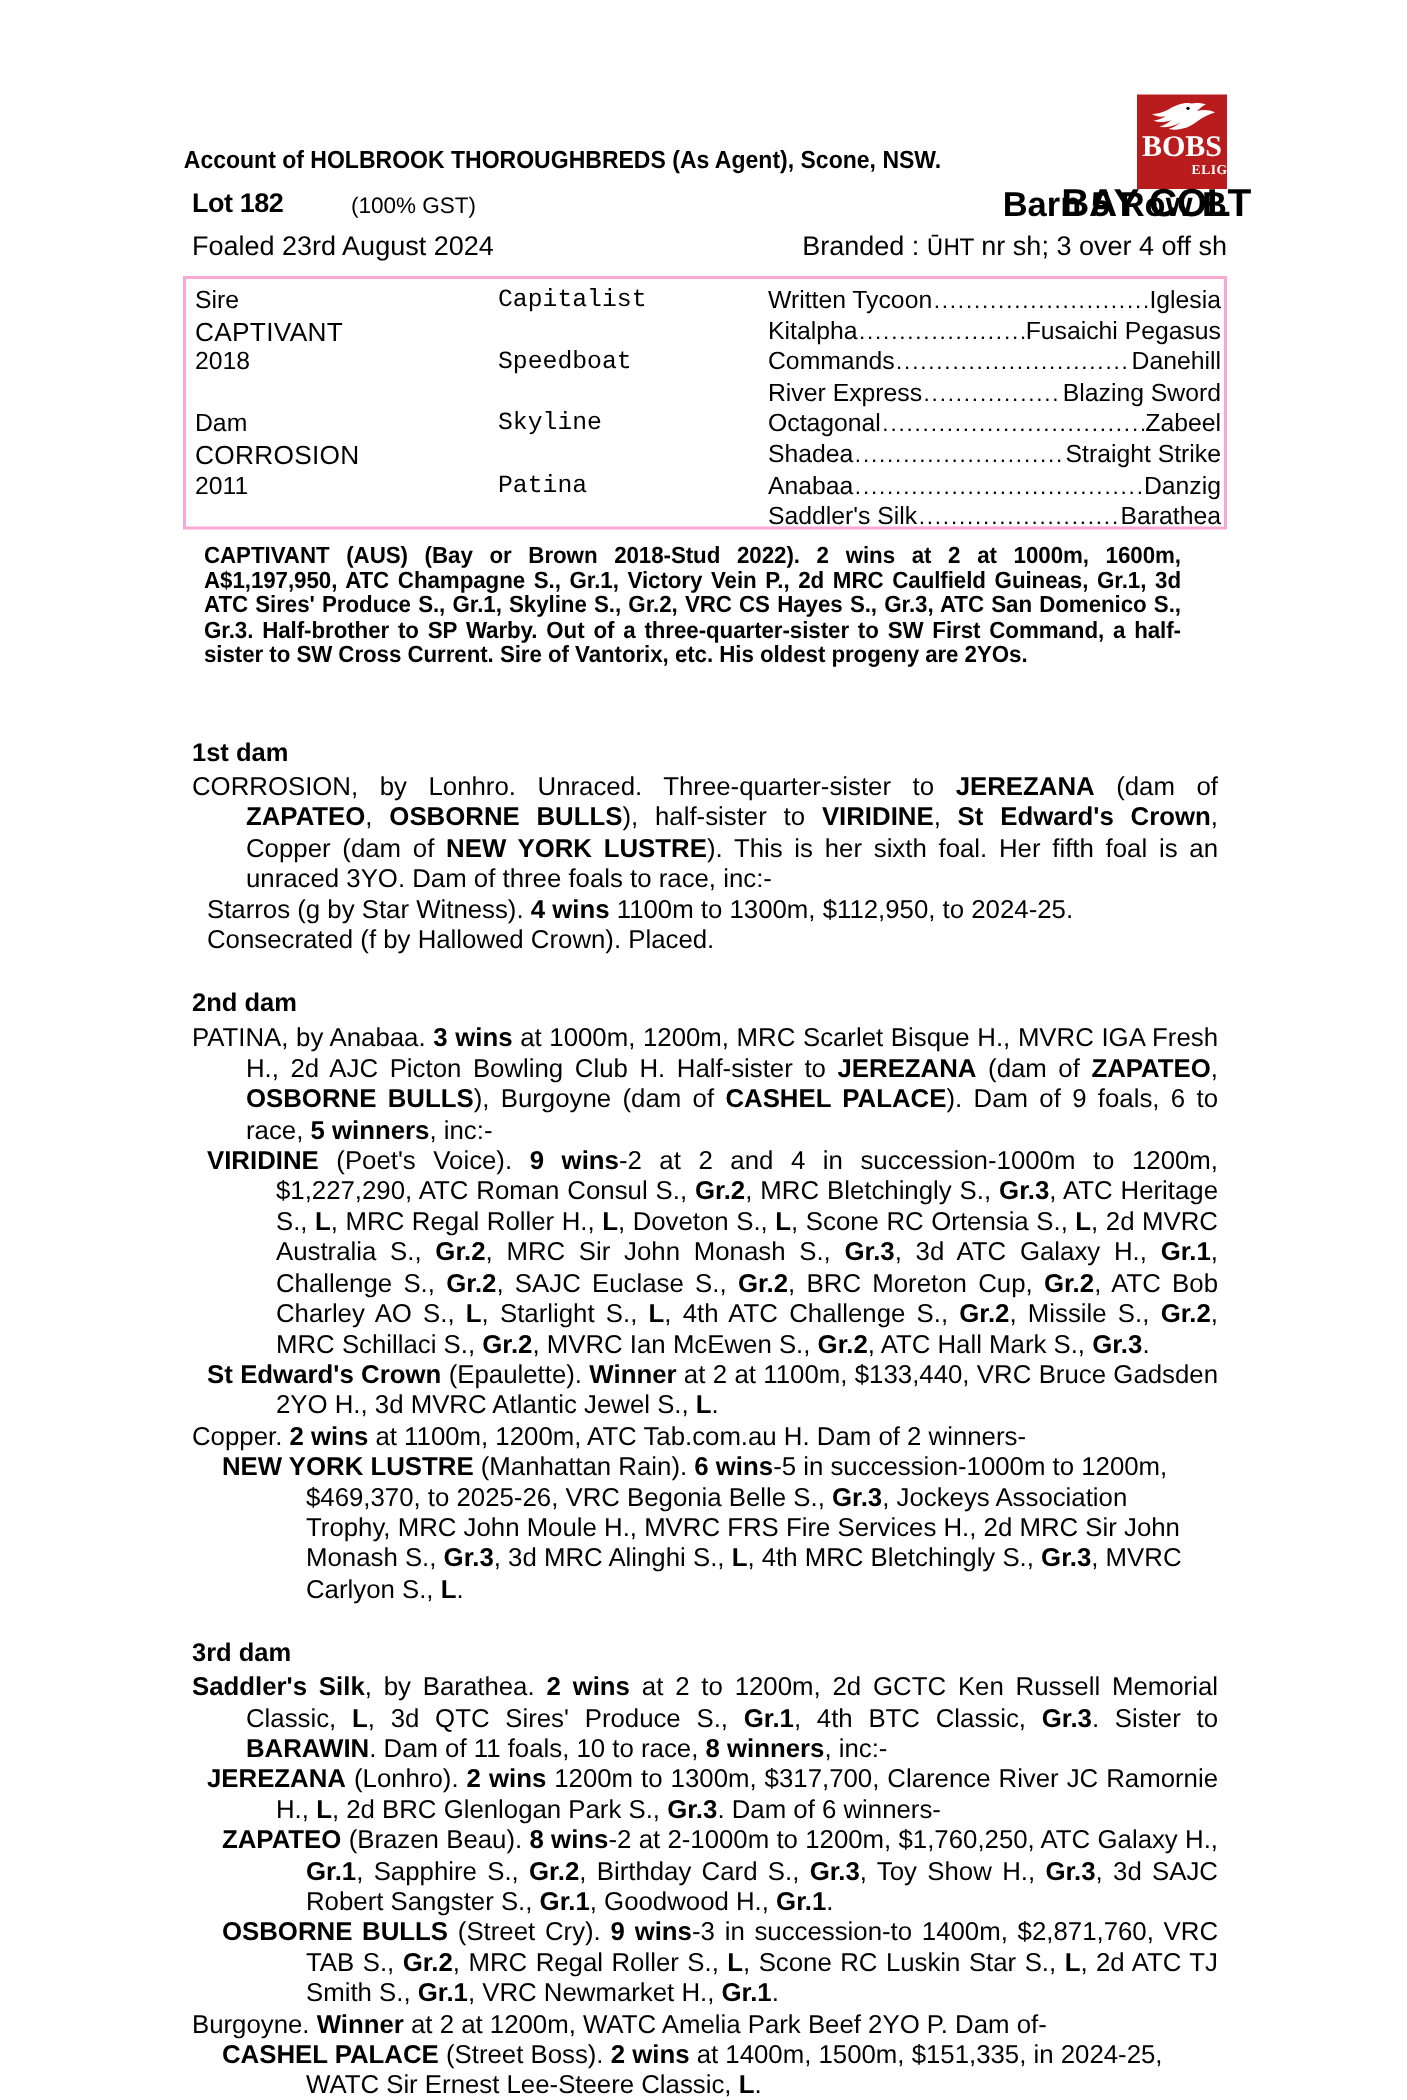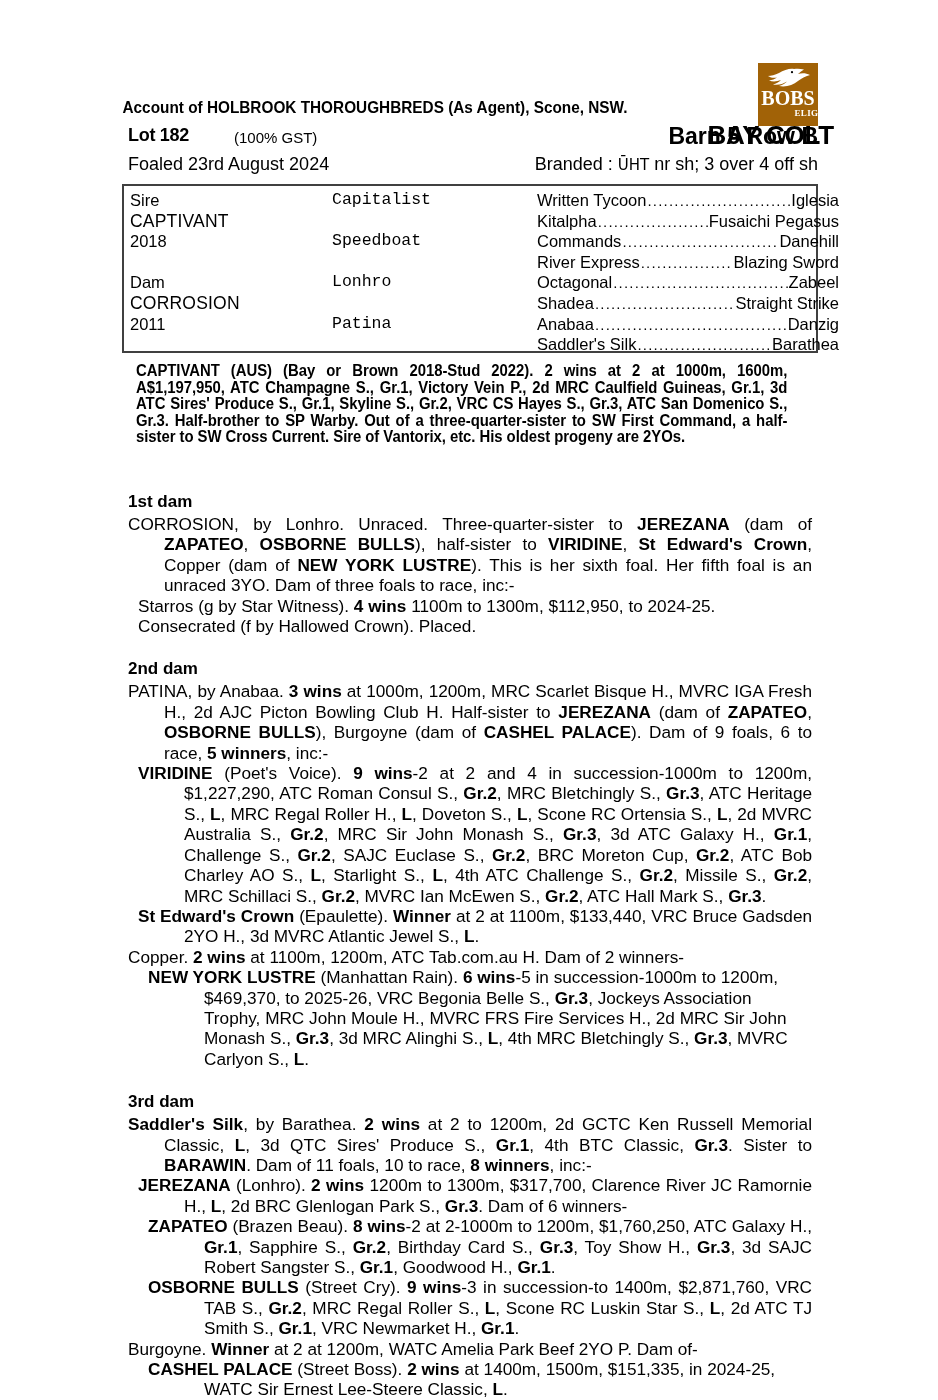--- a/index.html
+++ b/index.html
@@ -23,21 +23,21 @@
     height: 1400px;
   }
 
   
   .logo-box {
     position: absolute;
     left: 758px;
     top: 63px;
     width: 60px;
     height: 63px;
-    background: #a16207;
+    background: #b91c1c;
     overflow: hidden;
   }
   .logo-horse {
     position: absolute;
     left: 6px;
     top: 4px;
     width: 48px;
     height: 22px;
   }
   .logo-bobs {
@@ -146,42 +146,41 @@
     font-size: 15px;
   }
 
   
   .ped-table {
     position: absolute;
     left: 122px;
     top: 184px;
     width: 696px;
     height: 169px;
-    border: 2px solid #404040;
+    border: 2px solid #f9a8d4;
     box-sizing: border-box;
   }
   .ped-col1 {
     position: absolute;
     left: 6px;
     top: 4px;
     width: 200px;
   }
   .ped-col2 {
     position: absolute;
     left: 208px;
     top: 4px;
     width: 180px;
     font-family: Liberation Mono, monospace;
   }
   .ped-col3 {
     position: absolute;
     left: 388px;
     top: 4px;
     width: 302px;
-    margin-left: 25px;
   }
   .ped-line {
     font-size: 16.5px;
     line-height: 20.6px;
     height: 20.6px;
     white-space: nowrap;
     overflow: hidden;
   }
   .ped-line.bold {
     font-weight: normal;
@@ -290,21 +289,21 @@
         <div class="ped-line ped-blank"></div>
         <div class="ped-line">Dam</div>
         <div class="ped-line bold">CORROSION</div>
         <div class="ped-line">2011</div>
       </div>
     <div class="ped-col2">
         <div class="ped-line">Capitalist</div>
         <div class="ped-line ped-blank"></div>
         <div class="ped-line">Speedboat</div>
         <div class="ped-line ped-blank"></div>
-        <div class="ped-line">Lonhro</div>
+        <div class="ped-line">Skyline</div>
         <div class="ped-line ped-blank"></div>
         <div class="ped-line">Patina</div>
       </div>
     <div class="ped-col3">
         <div class="ped-gp">
           <span class="nm-l">Written Tycoon</span>
           <span class="leader">..........................................................................................</span>
           <span class="nm-r">Iglesia</span>
         </div>
         <div class="ped-gp">

